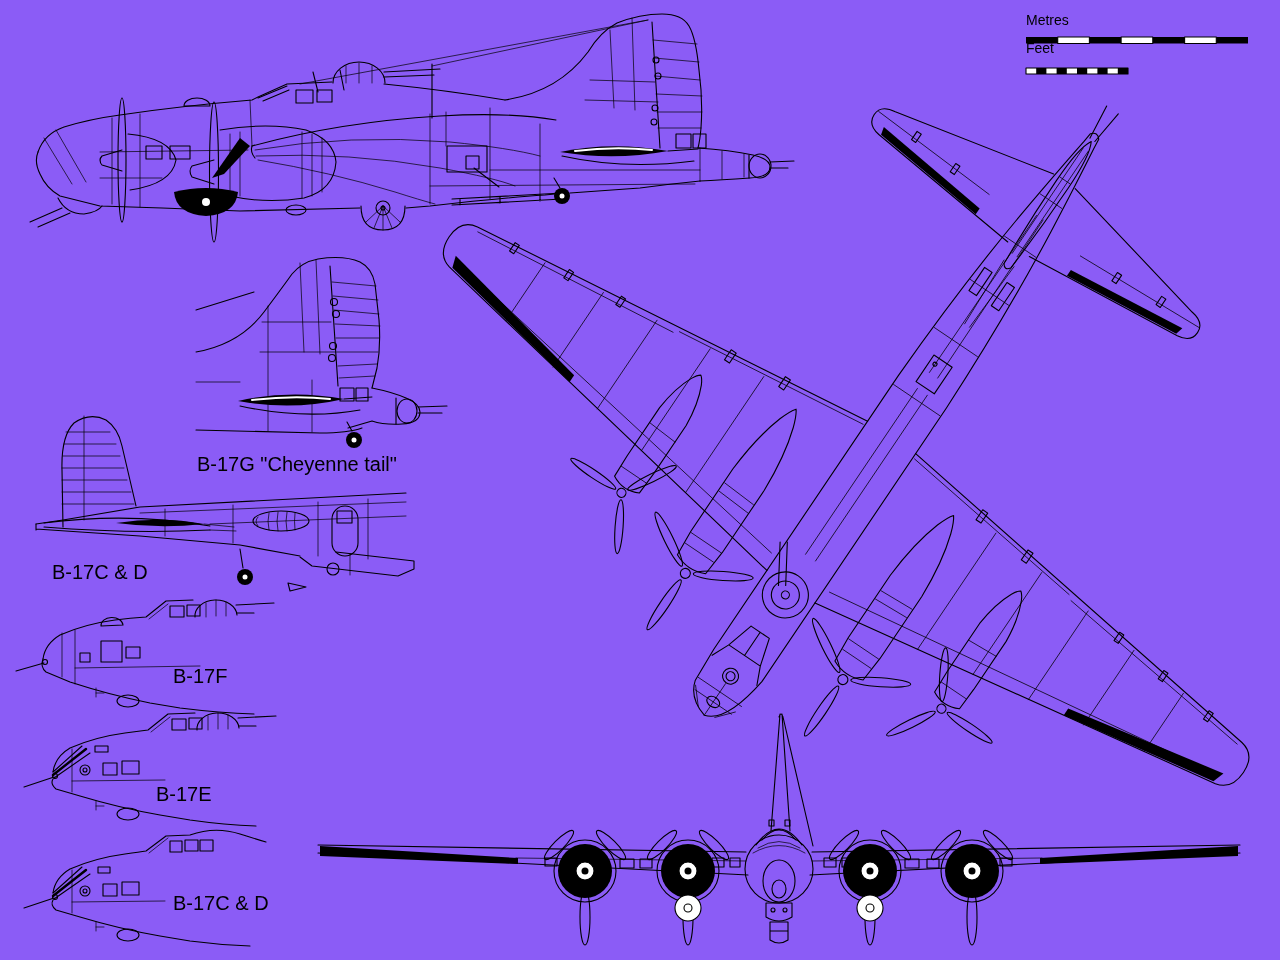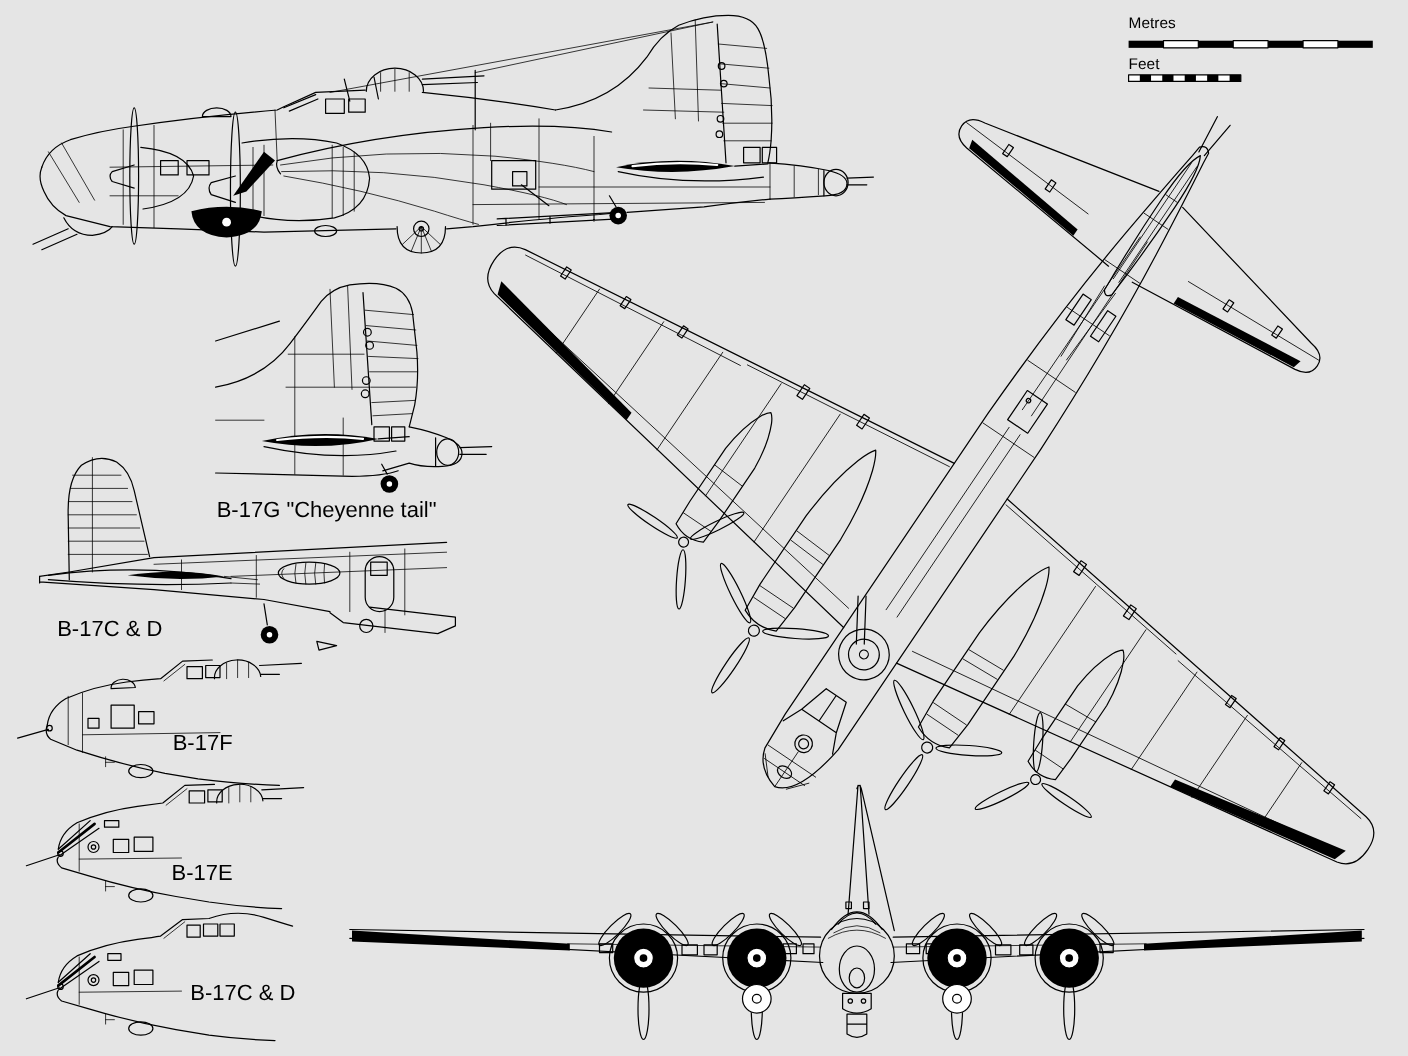--- a/index.html
+++ b/index.html
@@ -1,16 +1,16 @@
 <!DOCTYPE html>
 <html><head>
 <meta charset="utf-8">
 <style>
   html,body{margin:0;padding:0;background:#fff;}
-  .stage{position:relative;width:1280px;height:960px;background:#e5e5e5;overflow:hidden;
+  .stage{position:relative;width:1280px;height:960px;background:#8b5cf6;overflow:hidden;
          font-family:"Liberation Sans", sans-serif;color:#000;}
   .stage svg{position:absolute;left:0;top:0;}
   svg path, svg ellipse, svg circle, svg rect, svg line, svg polygon{
       fill:none;stroke:#000;stroke-width:1.1;stroke-linecap:round;stroke-linejoin:round;}
   svg .blk{fill:#000;stroke:none;}
   svg .wht{fill:#fff;stroke:#000;}
   svg .whtns{fill:#fff;stroke:none;}
   svg .thin{stroke-width:0.7;}
   svg .thick{stroke-width:2.4;}
   svg .wstripe{stroke:#fff;stroke-width:2;}
@@ -365,20 +365,20 @@
         <rect x="730" y="858" width="10" height="9"></rect>
     <rect x="824" y="858" width="12" height="9"></rect>
         <rect x="842" y="858" width="10" height="9"></rect>
     <rect x="905" y="859" width="14" height="9"></rect>
         <rect x="927" y="859" width="12" height="9"></rect>
     <rect x="1000" y="858" width="12" height="8"></rect>
   </g>
 </svg>
 
   <div class="label label-sm" style="left:1026px;top:12px">Metres</div>
-  <div class="label label-sm" style="left:1026px;top:50px">Feet</div>
+  <div class="label label-sm" style="left:1026px;top:40px">Feet</div>
 
   <div class="label label-lg" style="left:197px;top:453px">B-17G "Cheyenne tail"</div>
   <div class="label label-lg" style="left:52px;top:561px">B-17C &amp; D</div>
-  <div class="label label-lg" style="left:157px;top:665px">B-17F</div>
+  <div class="label label-lg" style="left:173px;top:665px">B-17F</div>
   <div class="label label-lg" style="left:156px;top:783px">B-17E</div>
   <div class="label label-lg" style="left:173px;top:892px">B-17C &amp; D</div>
 </div>
 
 </body></html>

